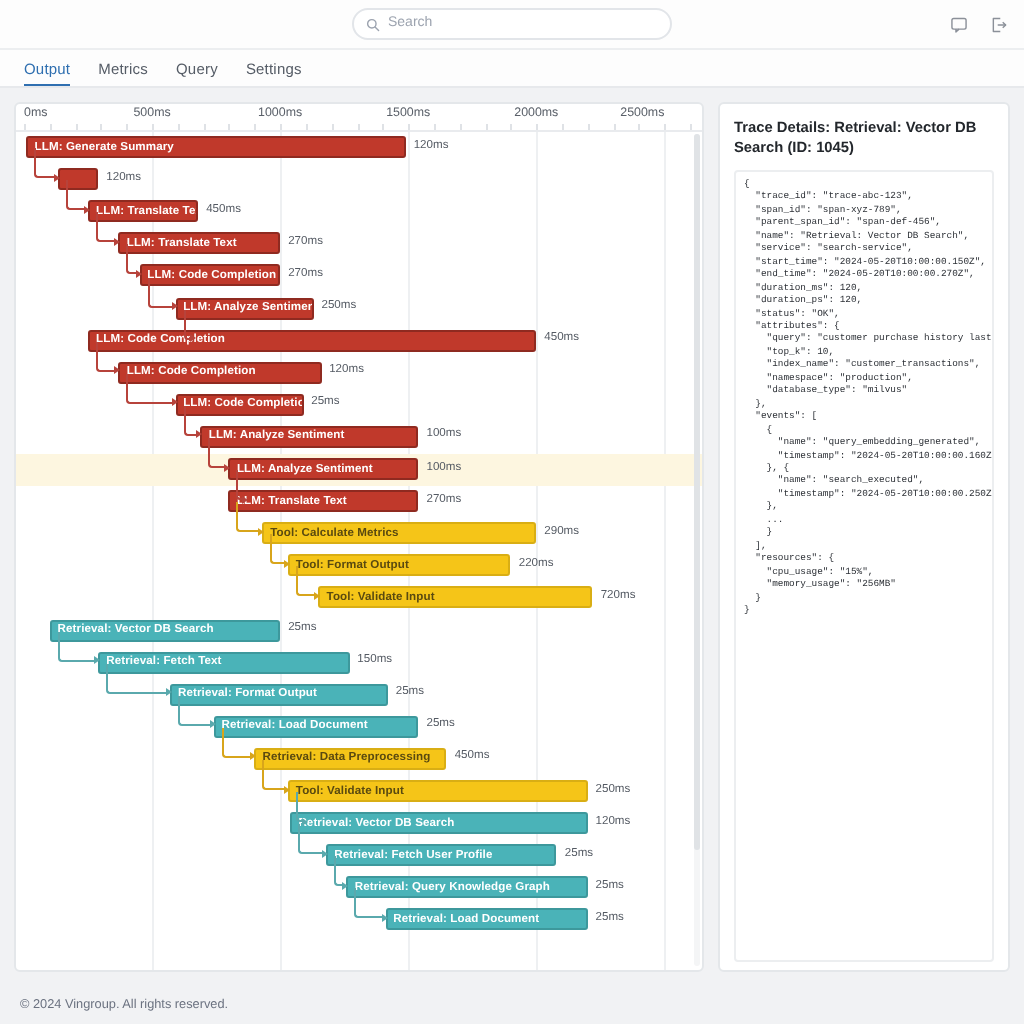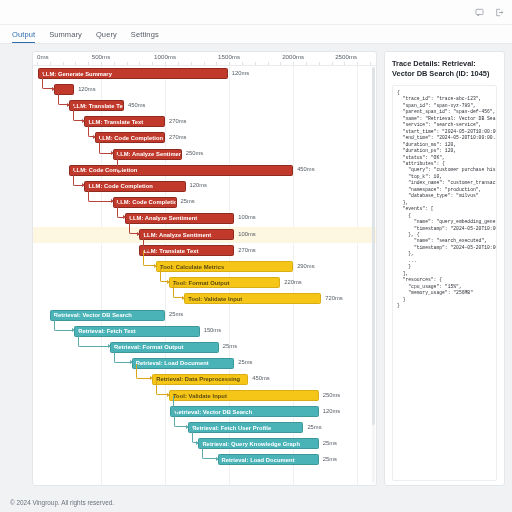--- a/index.html
+++ b/index.html
@@ -69,21 +69,20 @@
   }
   .tab.active { color: #2f6fb0; border-bottom-color: #2f6fb0; }
 
   
   .body {
     flex: 1 1 auto;
     display: flex;
     gap: 7px;
     padding: 7px 7px 0 7px;
     min-height: 0;
-    margin-left: 25px;
   }
 
   
   .timeline-card {
     flex: 0 0 345px;
     background: #fff;
     border: 1px solid #e4e7ea;
     border-radius: 3px;
     position: relative;
     overflow: hidden;
@@ -204,40 +203,49 @@
     width: 3px; height: 86%;
     background: #e0e3e6; border-radius: 2px;
   }
 </style>
 </head>
 <body>
 
 <div class="app">
 
   <div class="topbar">
+    <div class="search-wrap">
+      <span>
+        <svg width="7" height="7" viewBox="0 0 12 12">
+          <circle cx="5" cy="5" r="3.6" fill="none" stroke="#9ca3af" stroke-width="1.2"></circle>
+          <line x1="7.7" y1="7.7" x2="10.8" y2="10.8" stroke="#9ca3af" stroke-width="1.2" stroke-linecap="round"></line>
+        </svg>
+      </span>
+      <input class="search-input" type="text" placeholder="Search" style="">
+    </div>
     <div class="top-icons">
       <span>
         <svg width="9" height="9" viewBox="0 0 14 14">
           <rect x="1.5" y="2" width="11" height="8.2" rx="1.4" fill="none" stroke="#8b9099" stroke-width="1.1"></rect>
           <path d="M4.6 10.2 L4.6 12.4 L7 10.2" fill="none" stroke="#8b9099" stroke-width="1.1" stroke-linejoin="round"></path>
         </svg>
       </span>
       <span>
         <svg width="9" height="9" viewBox="0 0 14 14">
           <path d="M8 2 L2.6 2 L2.6 12 L8 12" fill="none" stroke="#8b9099" stroke-width="1.1" stroke-linejoin="round"></path>
           <line x1="6.4" y1="7" x2="12" y2="7" stroke="#8b9099" stroke-width="1.1" stroke-linecap="round"></line>
           <path d="M9.9 4.8 L12.2 7 L9.9 9.2" fill="none" stroke="#8b9099" stroke-width="1.1" stroke-linejoin="round"></path>
         </svg>
       </span>
     </div>
   </div>
 
   <div class="tabbar">
     <div class="tab active">Output</div>
-    <div class="tab">Summary</div>
+    <div class="tab">Metrics</div>
     <div class="tab">Query</div>
     <div class="tab">Settings</div>
   </div>
 
   <div class="body">
 
     <div class="timeline-card">
       <div class="axis" id="axis">
           <div class="axis-label first" style="left: 4px;">0ms</div>
           <div class="axis-label" style="left: 68.0385px;">500ms</div>

